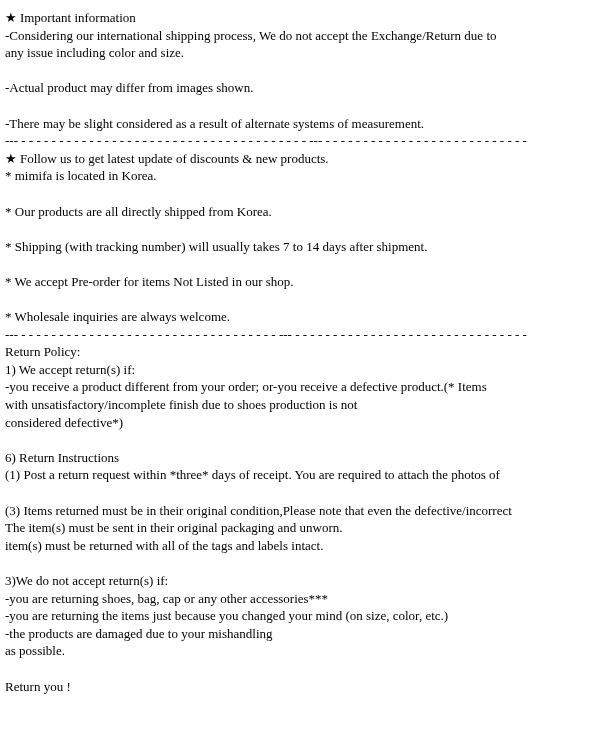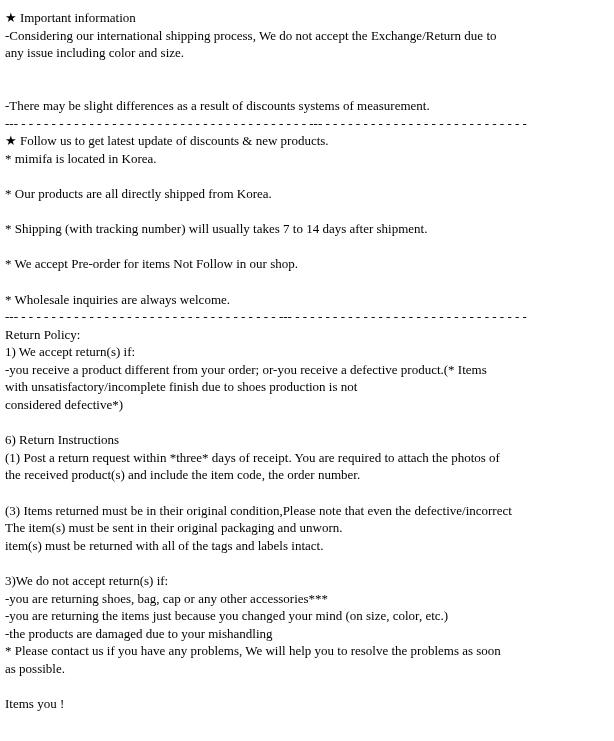--- a/index.html
+++ b/index.html
@@ -29,49 +29,48 @@
   }
 </style>
 </head>
 <body>
 
 <div class="doc">
     <div class="line">★ Important information</div>
     <div class="line">-Considering our international shipping process, We do not accept the Exchange/Return due to</div>
     <div class="line">any issue including color and size.</div>
     <div class="line"> </div>
+    <div class="line">-Actual product may differ from images shown.</div>
     <div class="line"> </div>
-    <div class="line">-There may be slight differences as a result of discounts systems of measurement.</div>
+    <div class="line">-There may be slight considered as a result of alternate systems of measurement.</div>
     <div class="line">--- - - - - - - - - - - - - - - - - - - - - - - - - - - - - - - - - - - - - - - --- - - - - - - - - - - - - - - - - - - - - - - - - - - -</div>
     <div class="line">★ Follow us to get latest update of discounts &amp; new products.</div>
     <div class="line">* mimifa is located in Korea.</div>
     <div class="line"> </div>
     <div class="line">* Our products are all directly shipped from Korea.</div>
     <div class="line"> </div>
     <div class="line">* Shipping (with tracking number) will usually takes 7 to 14 days after shipment.</div>
     <div class="line"> </div>
-    <div class="line">* We accept Pre-order for items Not Follow in our shop.</div>
+    <div class="line">* We accept Pre-order for items Not Listed in our shop.</div>
     <div class="line"> </div>
     <div class="line">* Wholesale inquiries are always welcome.</div>
     <div class="line">--- - - - - - - - - - - - - - - - - - - - - - - - - - - - - - - - - - - --- - - - - - - - - - - - - - - - - - - - - - - - - - - - - - - -</div>
     <div class="line">Return Policy:</div>
     <div class="line">1) We accept return(s) if:</div>
     <div class="line">-you receive a product different from your order; or-you receive a defective product.(* Items</div>
     <div class="line">with unsatisfactory/incomplete finish due to shoes production is not</div>
     <div class="line">considered defective*)</div>
     <div class="line"> </div>
     <div class="line">6) Return Instructions</div>
     <div class="line">(1) Post a return request within *three* days of receipt. You are required to attach the photos of</div>
-    <div class="line">the received product(s) and include the item code, the order number.</div>
     <div class="line"> </div>
     <div class="line">(3) Items returned must be in their original condition,Please note that even the defective/incorrect</div>
     <div class="line">The item(s) must be sent in their original packaging and unworn.</div>
     <div class="line">item(s) must be returned with all of the tags and labels intact.</div>
     <div class="line"> </div>
     <div class="line">3)We do not accept return(s) if:</div>
     <div class="line">-you are returning shoes, bag, cap or any other accessories***</div>
     <div class="line">-you are returning the items just because you changed your mind (on size, color, etc.)</div>
     <div class="line">-the products are damaged due to your mishandling</div>
-    <div class="line">* Please contact us if you have any problems, We will help you to resolve the problems as soon</div>
     <div class="line">as possible.</div>
     <div class="line"> </div>
-    <div class="line">Items you !</div>
+    <div class="line">Return you !</div>
   </div>
 
 </body></html>

